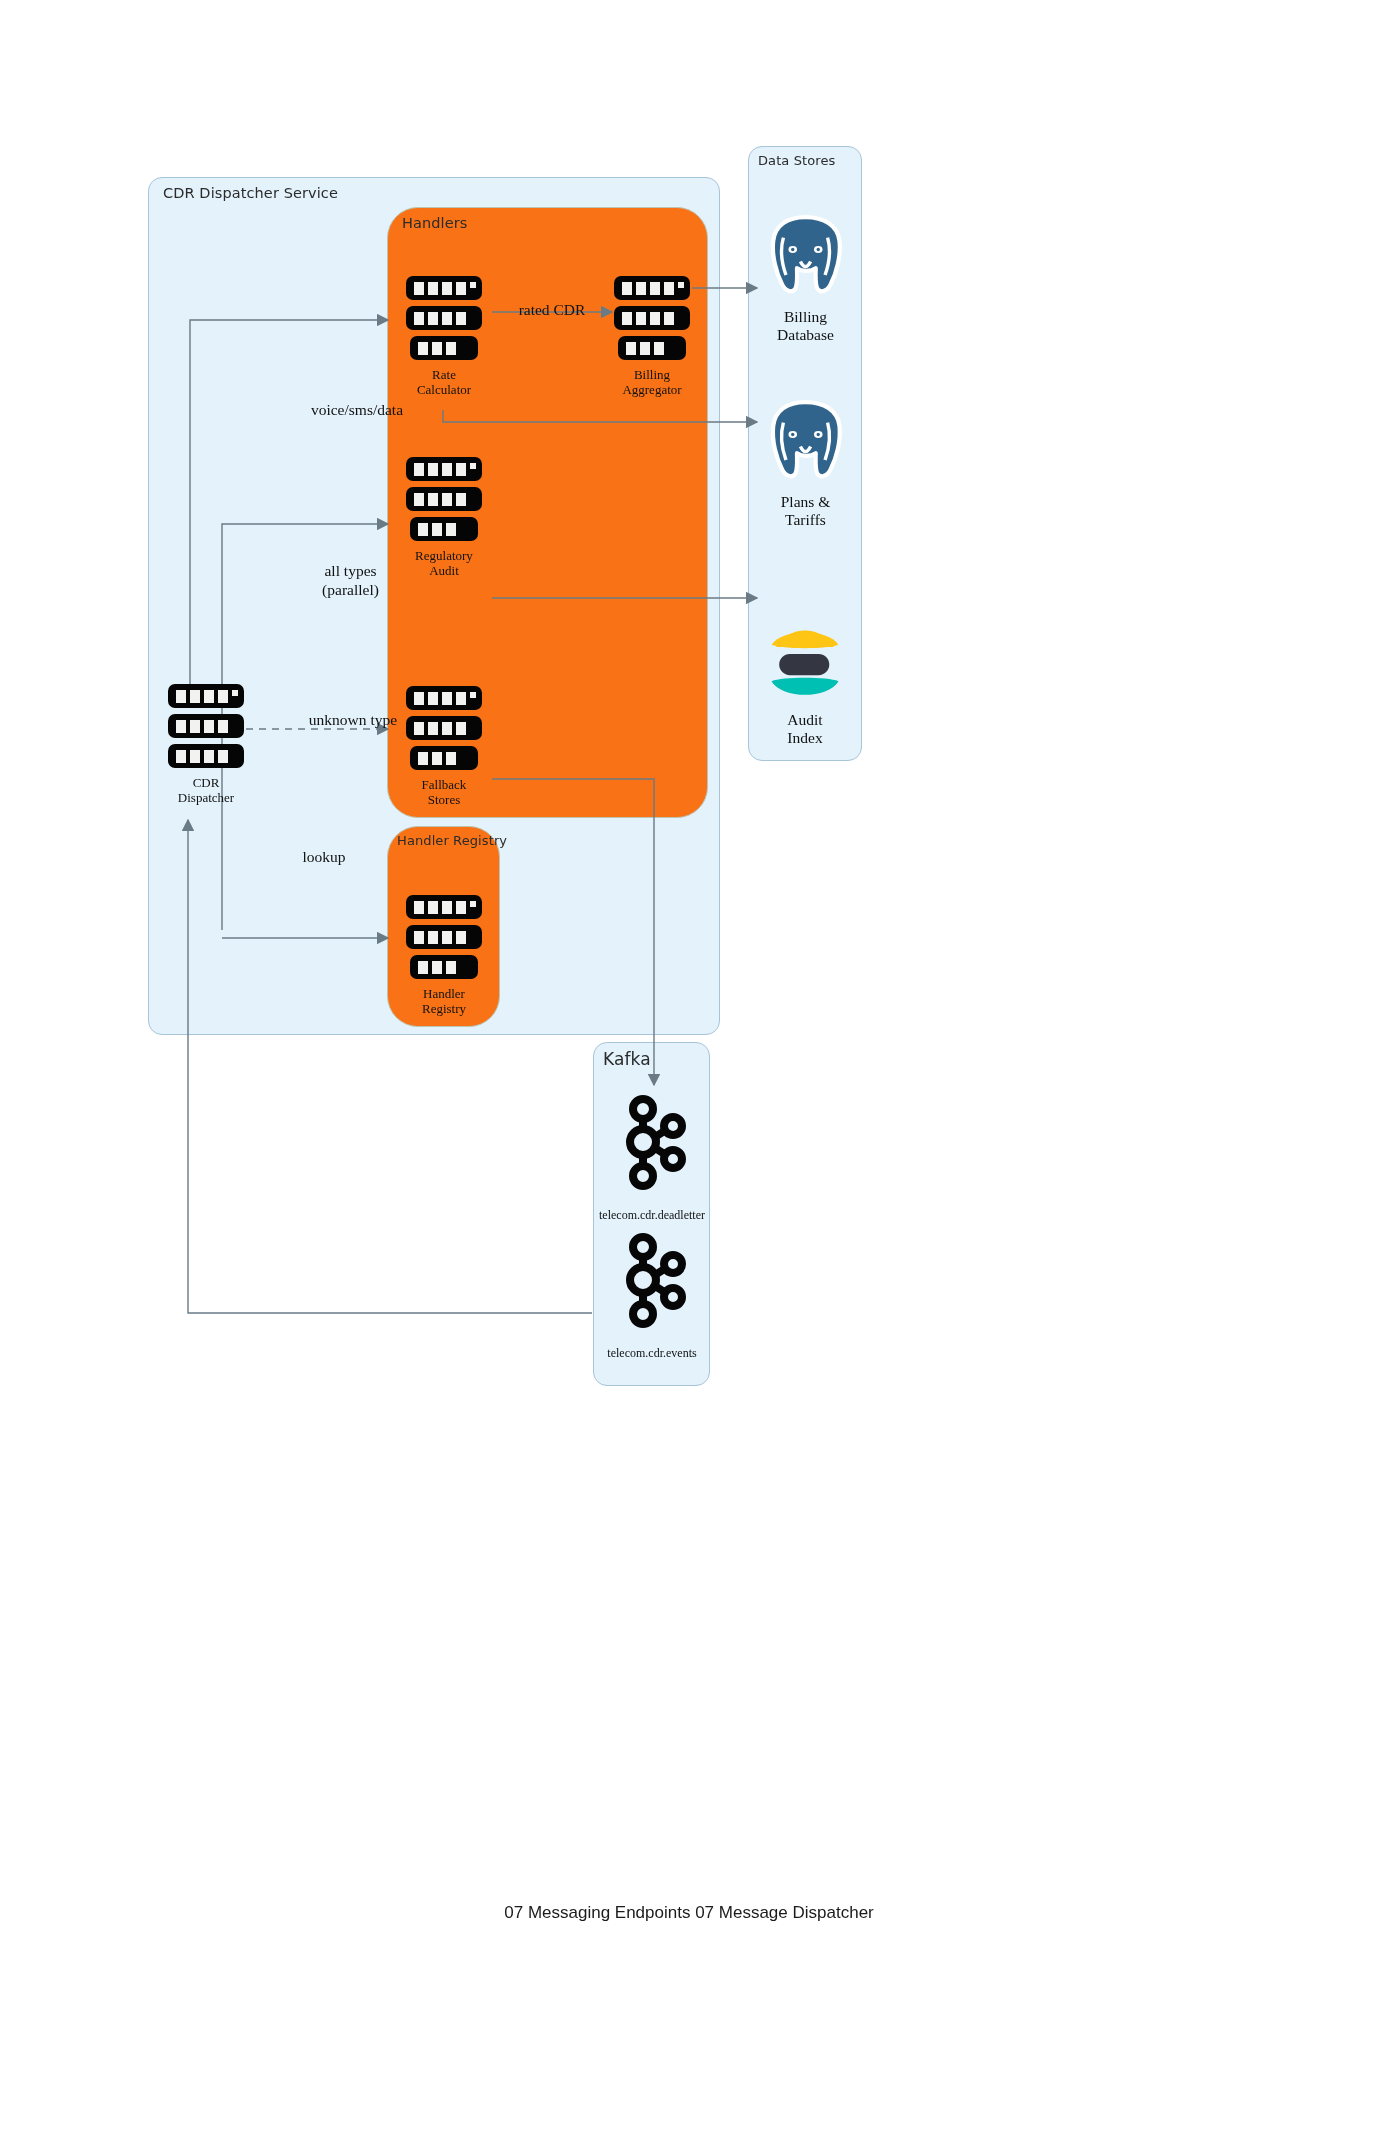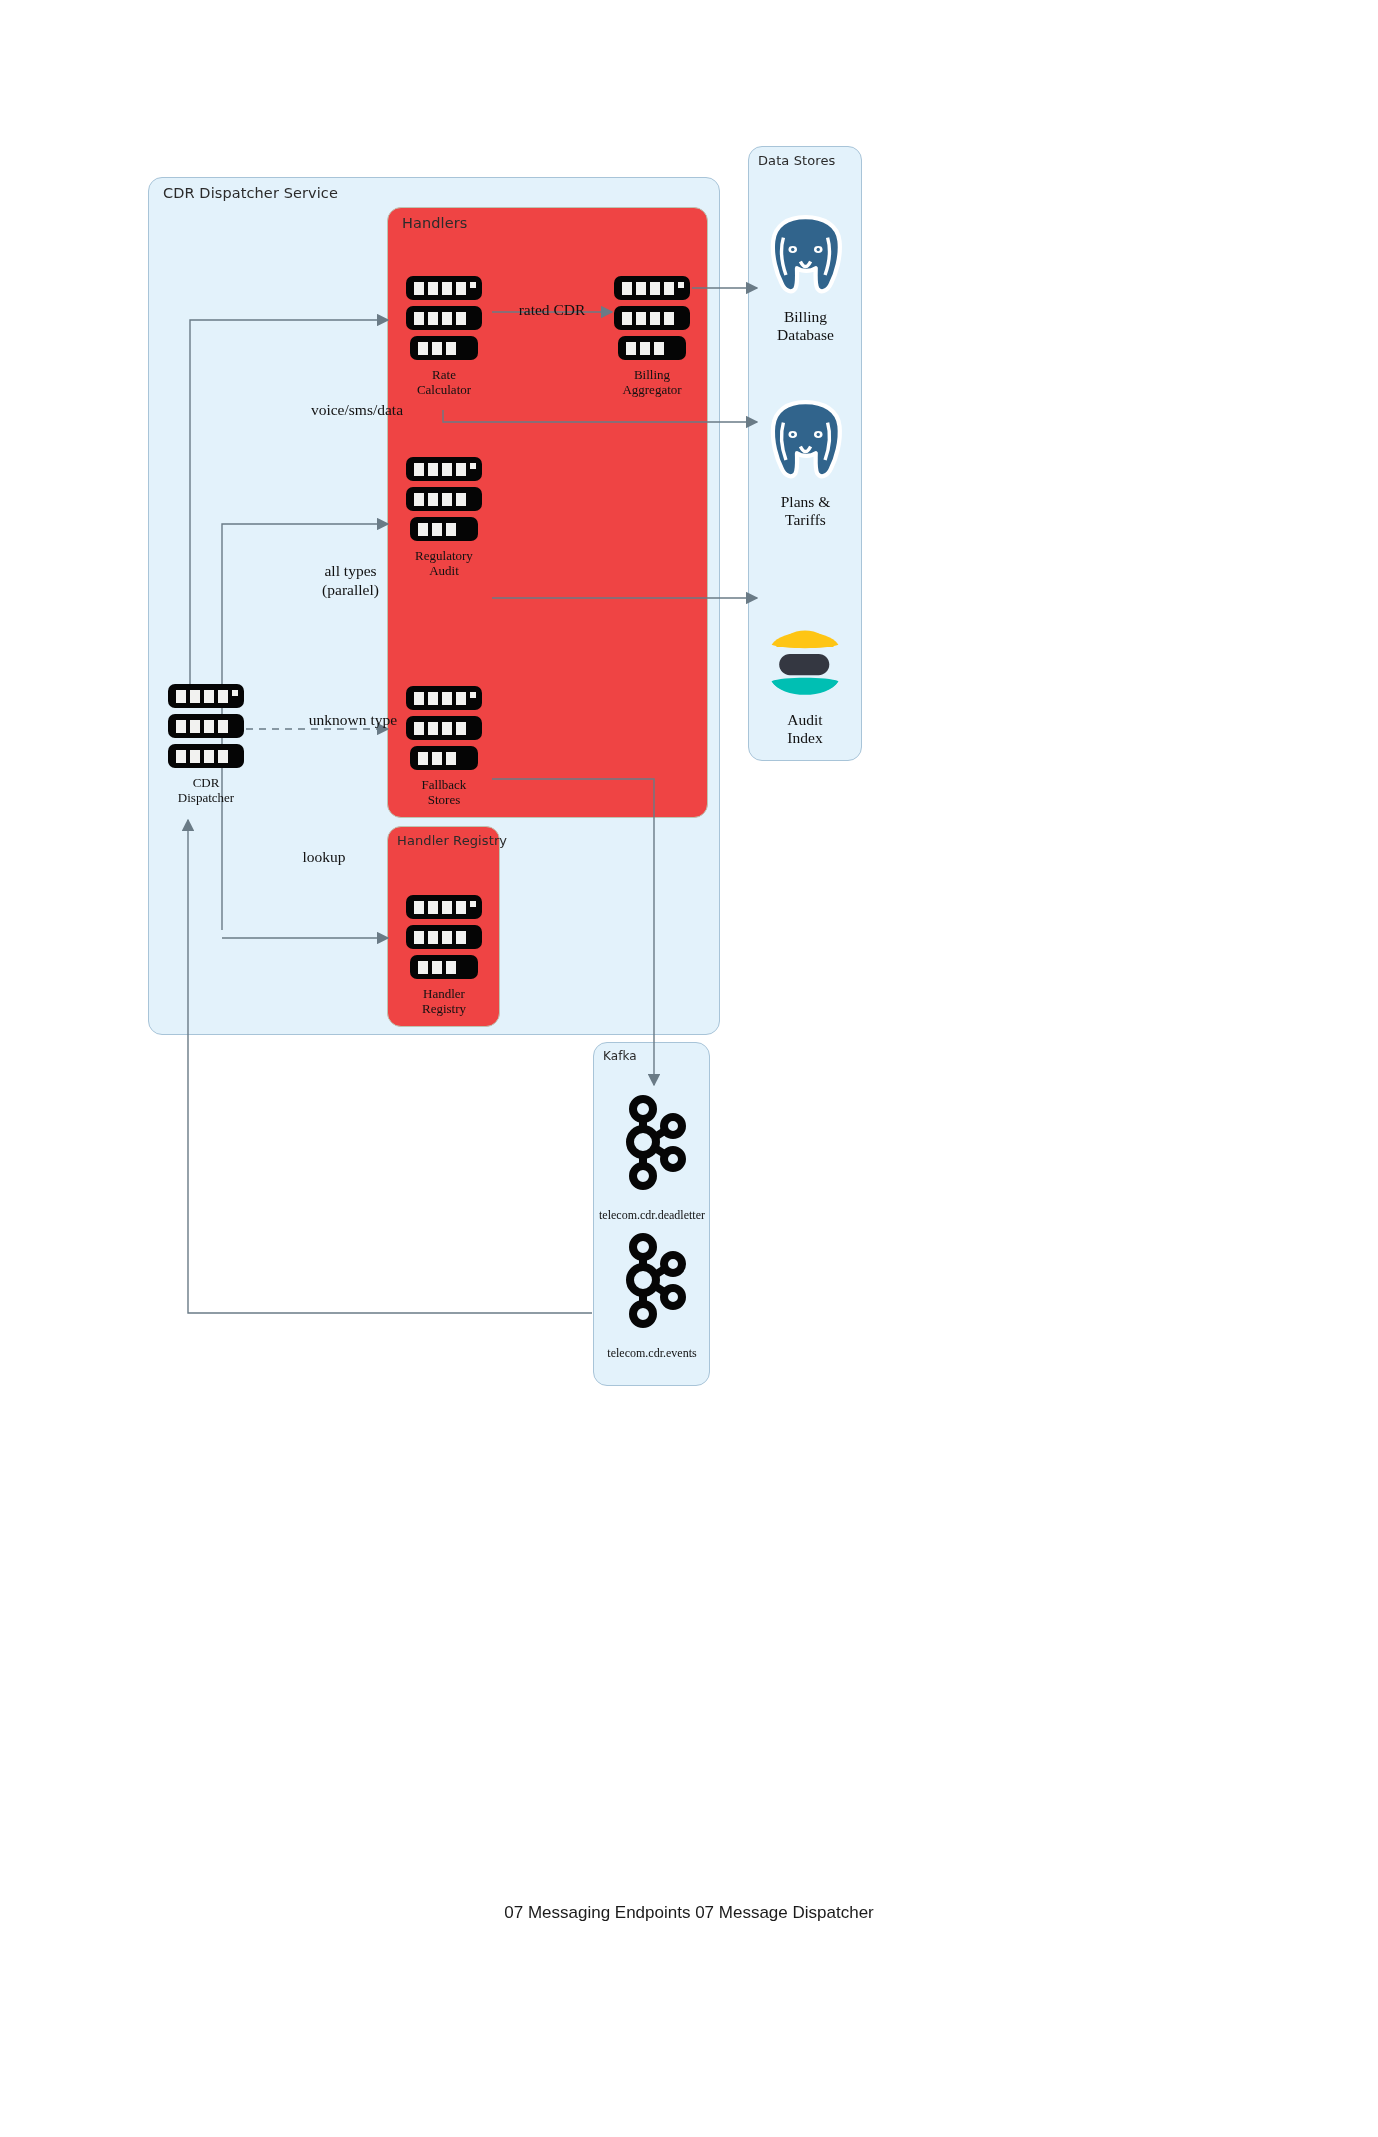--- a/index.html
+++ b/index.html
@@ -3,21 +3,21 @@
 <meta charset="utf-8">
 <style>
   html,body{margin:0;padding:0;background:#ffffff;}
   body{width:1378px;height:2137px;position:relative;
        font-family:"Liberation Sans", sans-serif;color:#1a1a1a;}
   .canvas{position:absolute;inset:0;}
   svg.wires{position:absolute;left:0;top:0;width:1378px;height:2137px;overflow:visible;}
 
   .group{position:absolute;border:1px solid #9fb3c8;border-radius:14px;box-sizing:border-box;}
   .group.blue{background:#e3f2fb;border-color:#a8c4d8;}
-  .group.green{background:#ef4444;border-color:#bcc4b2;}
+  .group.green{background:#f97316;border-color:#bcc4b2;border-radius:31px;}
   .group-title{position:absolute;left:14px;top:7px;font-size:14.5px;color:#2b2b2b;
                font-family:"DejaVu Sans", sans-serif;letter-spacing:.1px;white-space:nowrap;}
 
   .node{position:absolute;display:flex;flex-direction:column;align-items:center;}
   .rack{display:flex;flex-direction:column;gap:6px;align-items:center;}
   .nlabel{margin-top:7px;font-family:"Liberation Serif", serif;font-size:13px;
           line-height:1.18;text-align:center;color:#111;white-space:pre-line;}
   .dblabel{margin-top:4px;font-family:"Liberation Serif", serif;font-size:15.5px;
            line-height:1.18;text-align:center;color:#111;white-space:pre-line;}
   .topiclabel{margin-top:2px;font-family:"Liberation Serif", serif;font-size:12px;
@@ -43,21 +43,21 @@
 
   <div class="group green" style="left:387px;top:826px;width:113px;height:201px;">
     <span class="group-title" style="left:9px;top:6px;font-size:13px;">Handler Registry</span>
   </div>
 
   <div class="group blue" style="left:748px;top:146px;width:114px;height:615px;">
     <span class="group-title" style="left:9px;top:6px;font-size:13px;">Data Stores</span>
   </div>
 
   <div class="group blue" style="left:593px;top:1042px;width:117px;height:344px;">
-    <span class="group-title" style="left:9px;top:6px;font-size:12px;">Kafka</span>
+    <span class="group-title" style="left:9px;top:6px;font-size:17px;">Kafka</span>
   </div>
 
   <svg class="wires" viewBox="0 0 1378 2137">
     <defs>
       <marker id="ah" markerWidth="9" markerHeight="9" refX="8" refY="4.5" orient="auto">
         <path d="M0,0 L9,4.5 L0,9 z" fill="#6a7b86"></path>
       </marker>
     </defs>
     <g fill="none" stroke="#6a7b86" stroke-width="1.4" marker-end="url(#ah)">
 

